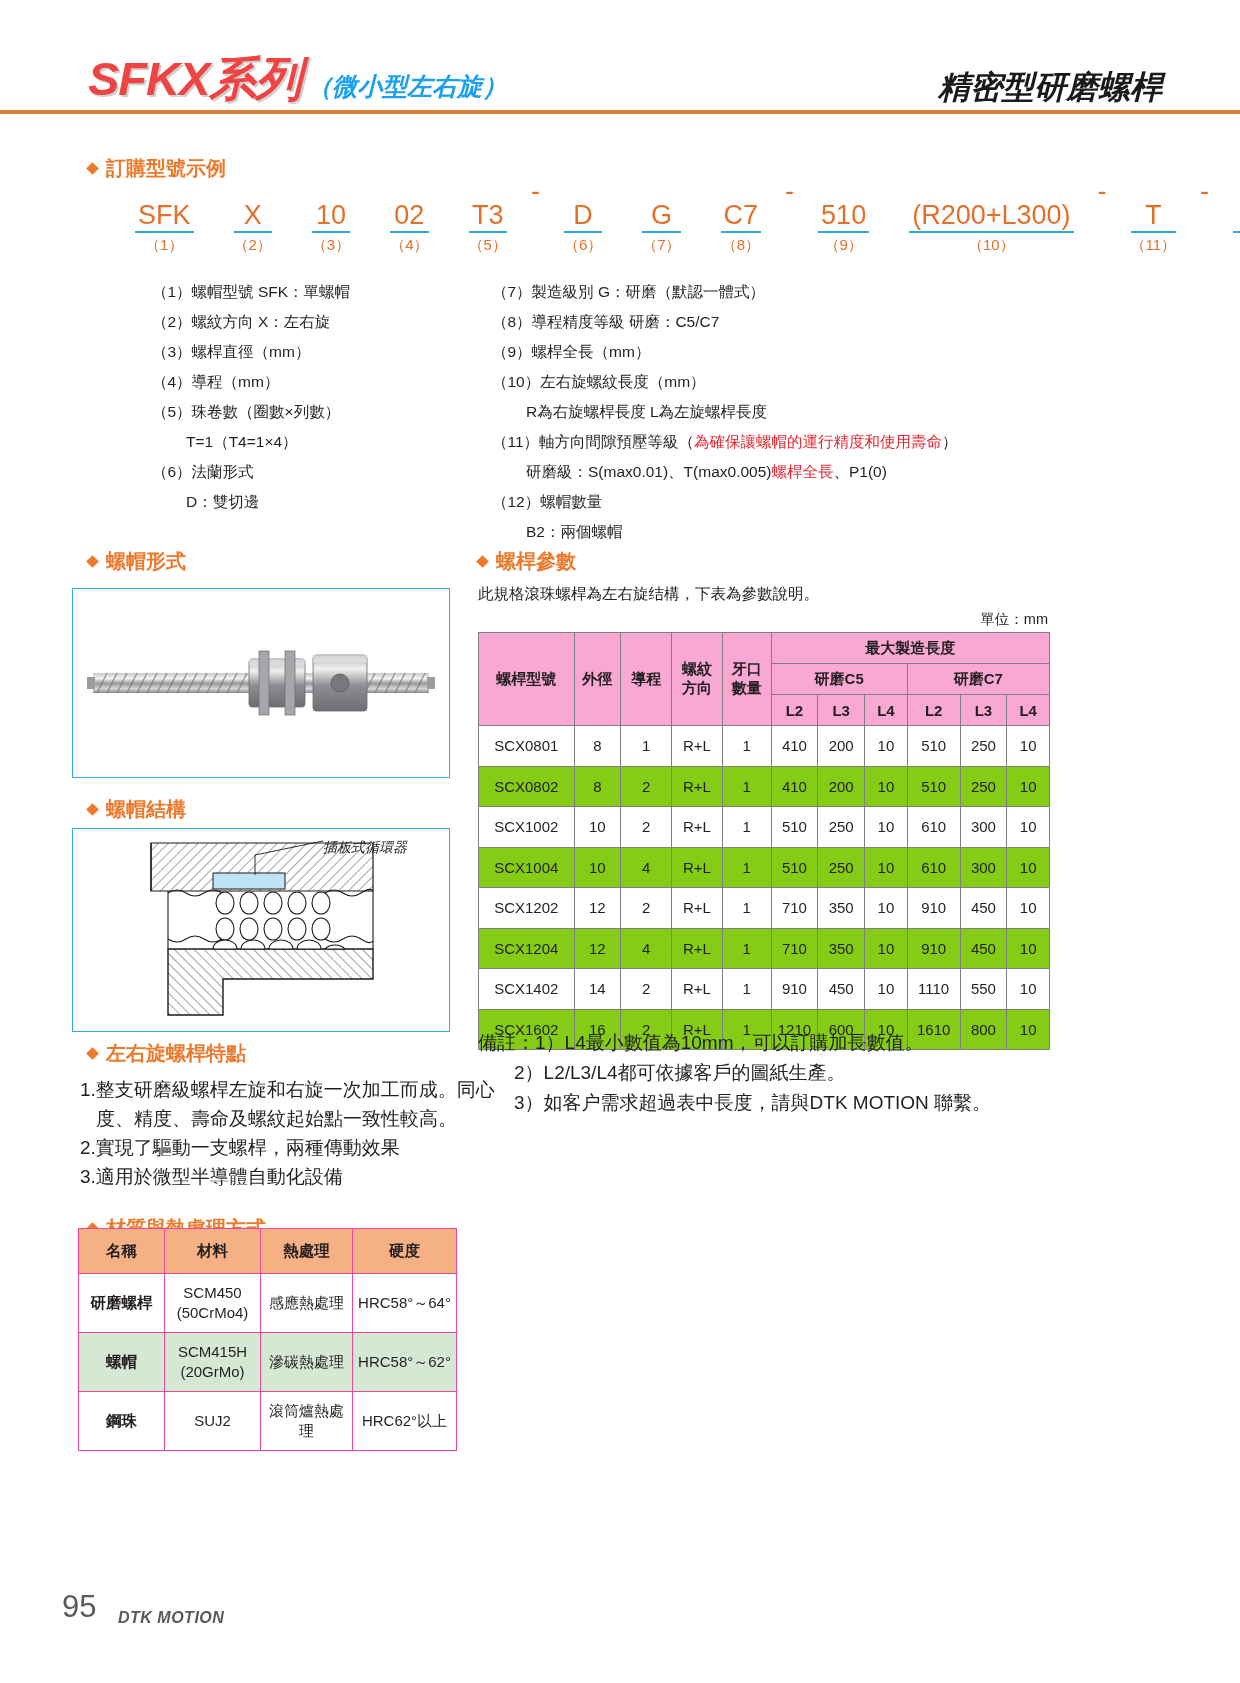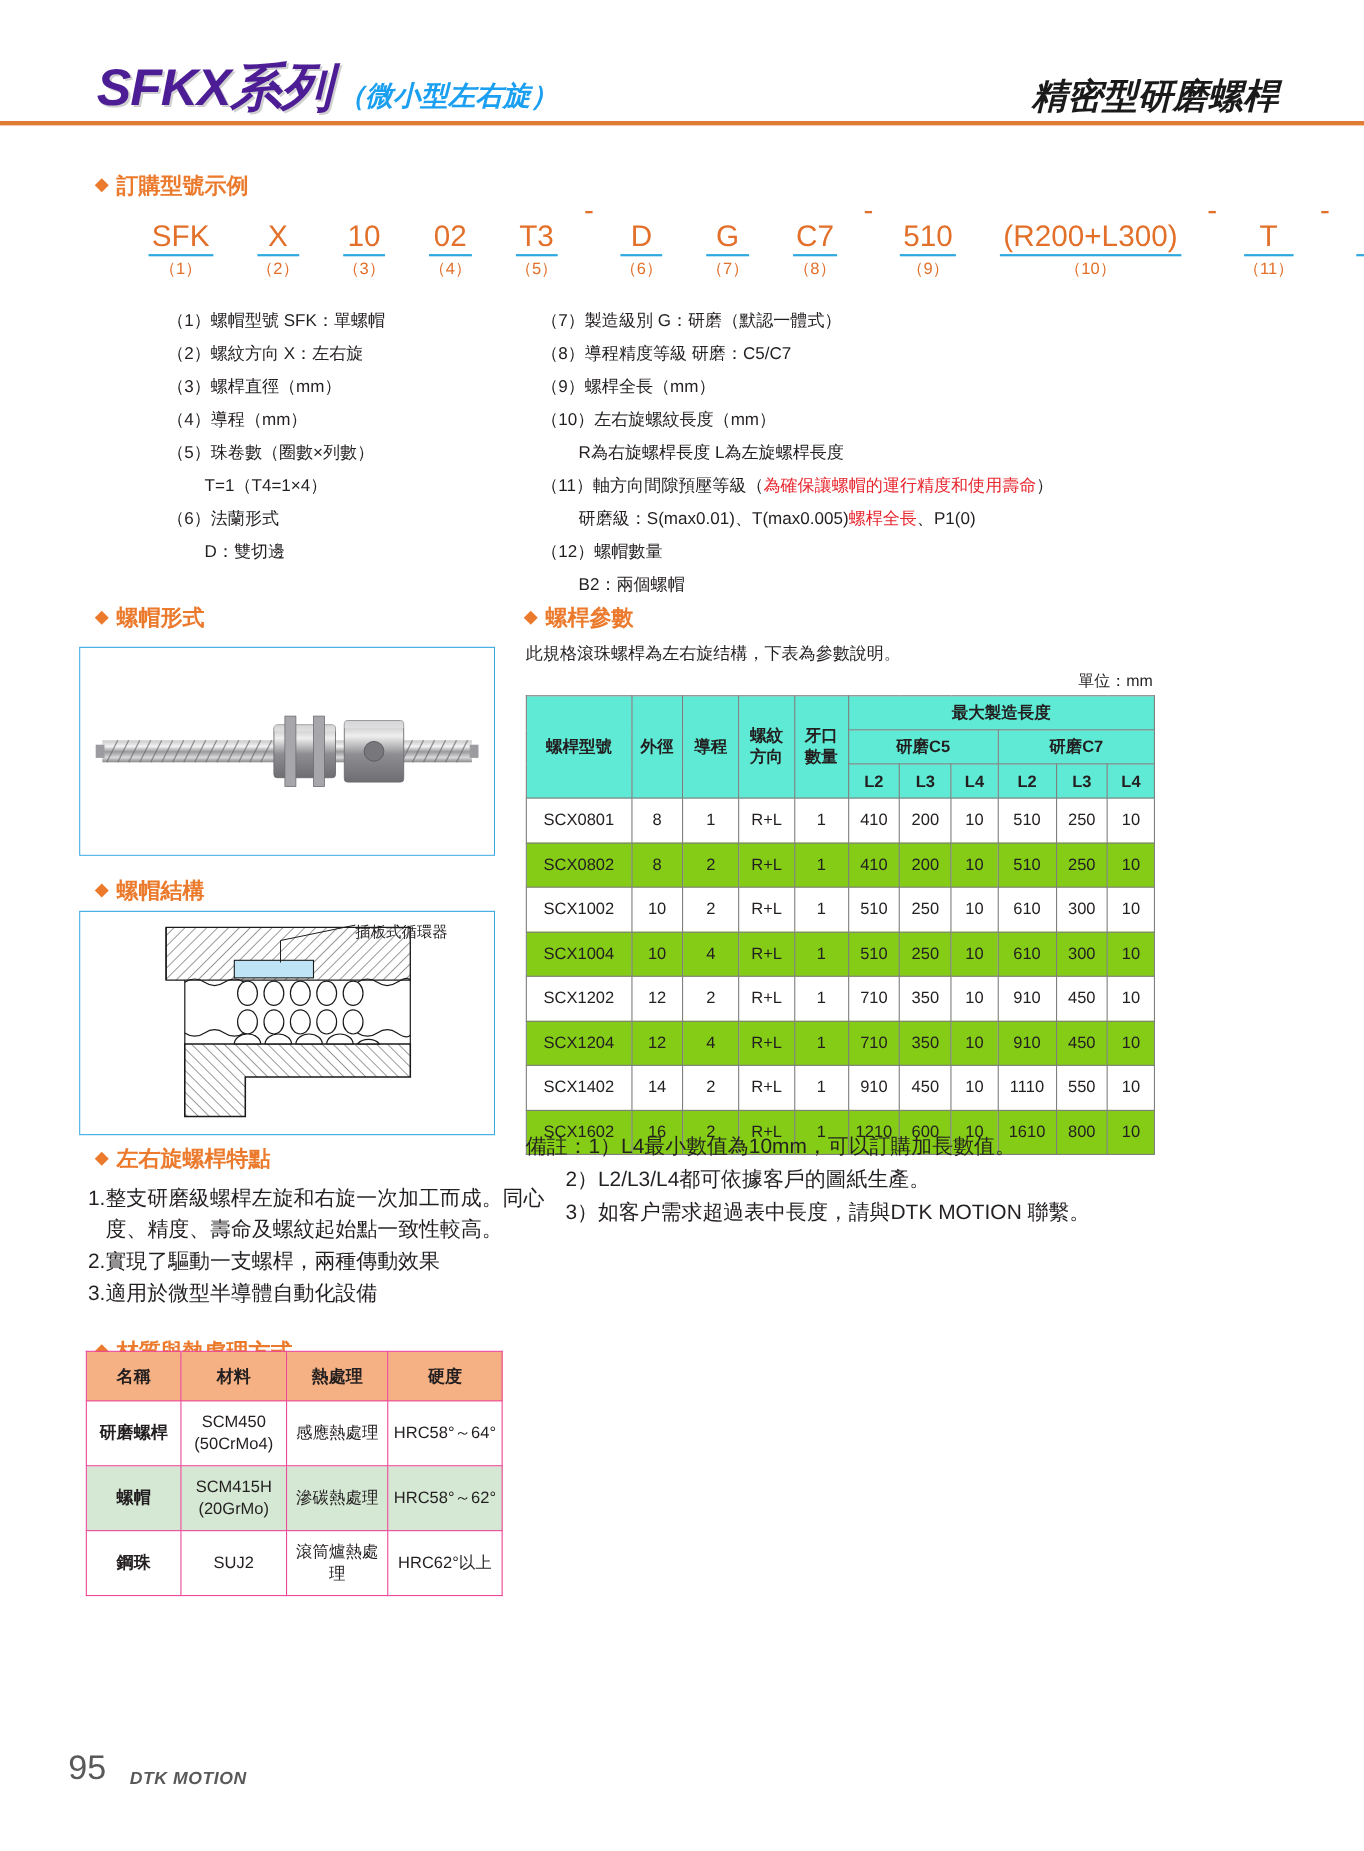--- a/index.html
+++ b/index.html
@@ -29,21 +29,21 @@
     left: 88px;
     top: 48px;
     display: flex;
     align-items: baseline;
   }
   .series-title {
     font-size: 47px;
     font-weight: bold;
     font-style: italic;
     letter-spacing: -1px;
-    color: #4c1d95;
+    color: #ef4444;
     text-shadow: 2px 2px 0 rgba(120,120,120,0.35);
     white-space: nowrap;
   }
   .series-subtitle {
     font-size: 25px;
     font-weight: bold;
     font-style: italic;
     color: #1b9ff0;
     margin-left: 6px;
     white-space: nowrap;
@@ -171,21 +171,21 @@
     border-collapse: collapse;
     font-size: 14.5px;
     table-layout: fixed;
   }
   table.ptable th, table.ptable td {
     border: 1px solid #7f7f7f;
     text-align: center;
     color: #231f20;
   }
   table.ptable thead th {
-    background: #5eead4;
+    background: #f9a8d4;
     font-weight: bold;
     height: 28px;
     font-size: 15px;
   }
   table.ptable tbody td {
     height: 37.5px;
     font-size: 15px;
     background: #ffffff;
   }
   table.ptable tbody tr.alt td {
@@ -456,21 +456,21 @@
 
     <rect x="14" y="88" width="8" height="12" fill="#9c9ca0"></rect>
     <rect x="354" y="88" width="8" height="12" fill="#9c9ca0"></rect>
   </svg>
 </div>
 
 <div class="sec-head" style="left:88px; top:796px;">
   <span class="diamond"></span>
   <span>螺帽結構</span>
 </div>
-<div class="img-box" style="left:72px; top:828px; width:378px; height:204px;">
+<div class="img-box" style="left:72px; top:828px; width:378px; height:204px;font-style:italic;">
   <svg width="376" height="202" viewBox="0 0 376 202">
     <defs>
       <pattern id="hatch" width="7" height="7" patternUnits="userSpaceOnUse" patternTransform="rotate(45)">
         <line x1="0" y1="0" x2="0" y2="7" stroke="#1a1a1a" stroke-width="0.8"></line>
       </pattern>
       <pattern id="hatch2" width="7" height="7" patternUnits="userSpaceOnUse" patternTransform="rotate(-45)">
         <line x1="0" y1="0" x2="0" y2="7" stroke="#1a1a1a" stroke-width="0.8"></line>
       </pattern>
     </defs>
     <rect x="0" y="0" width="376" height="202" fill="#ffffff"></rect>

